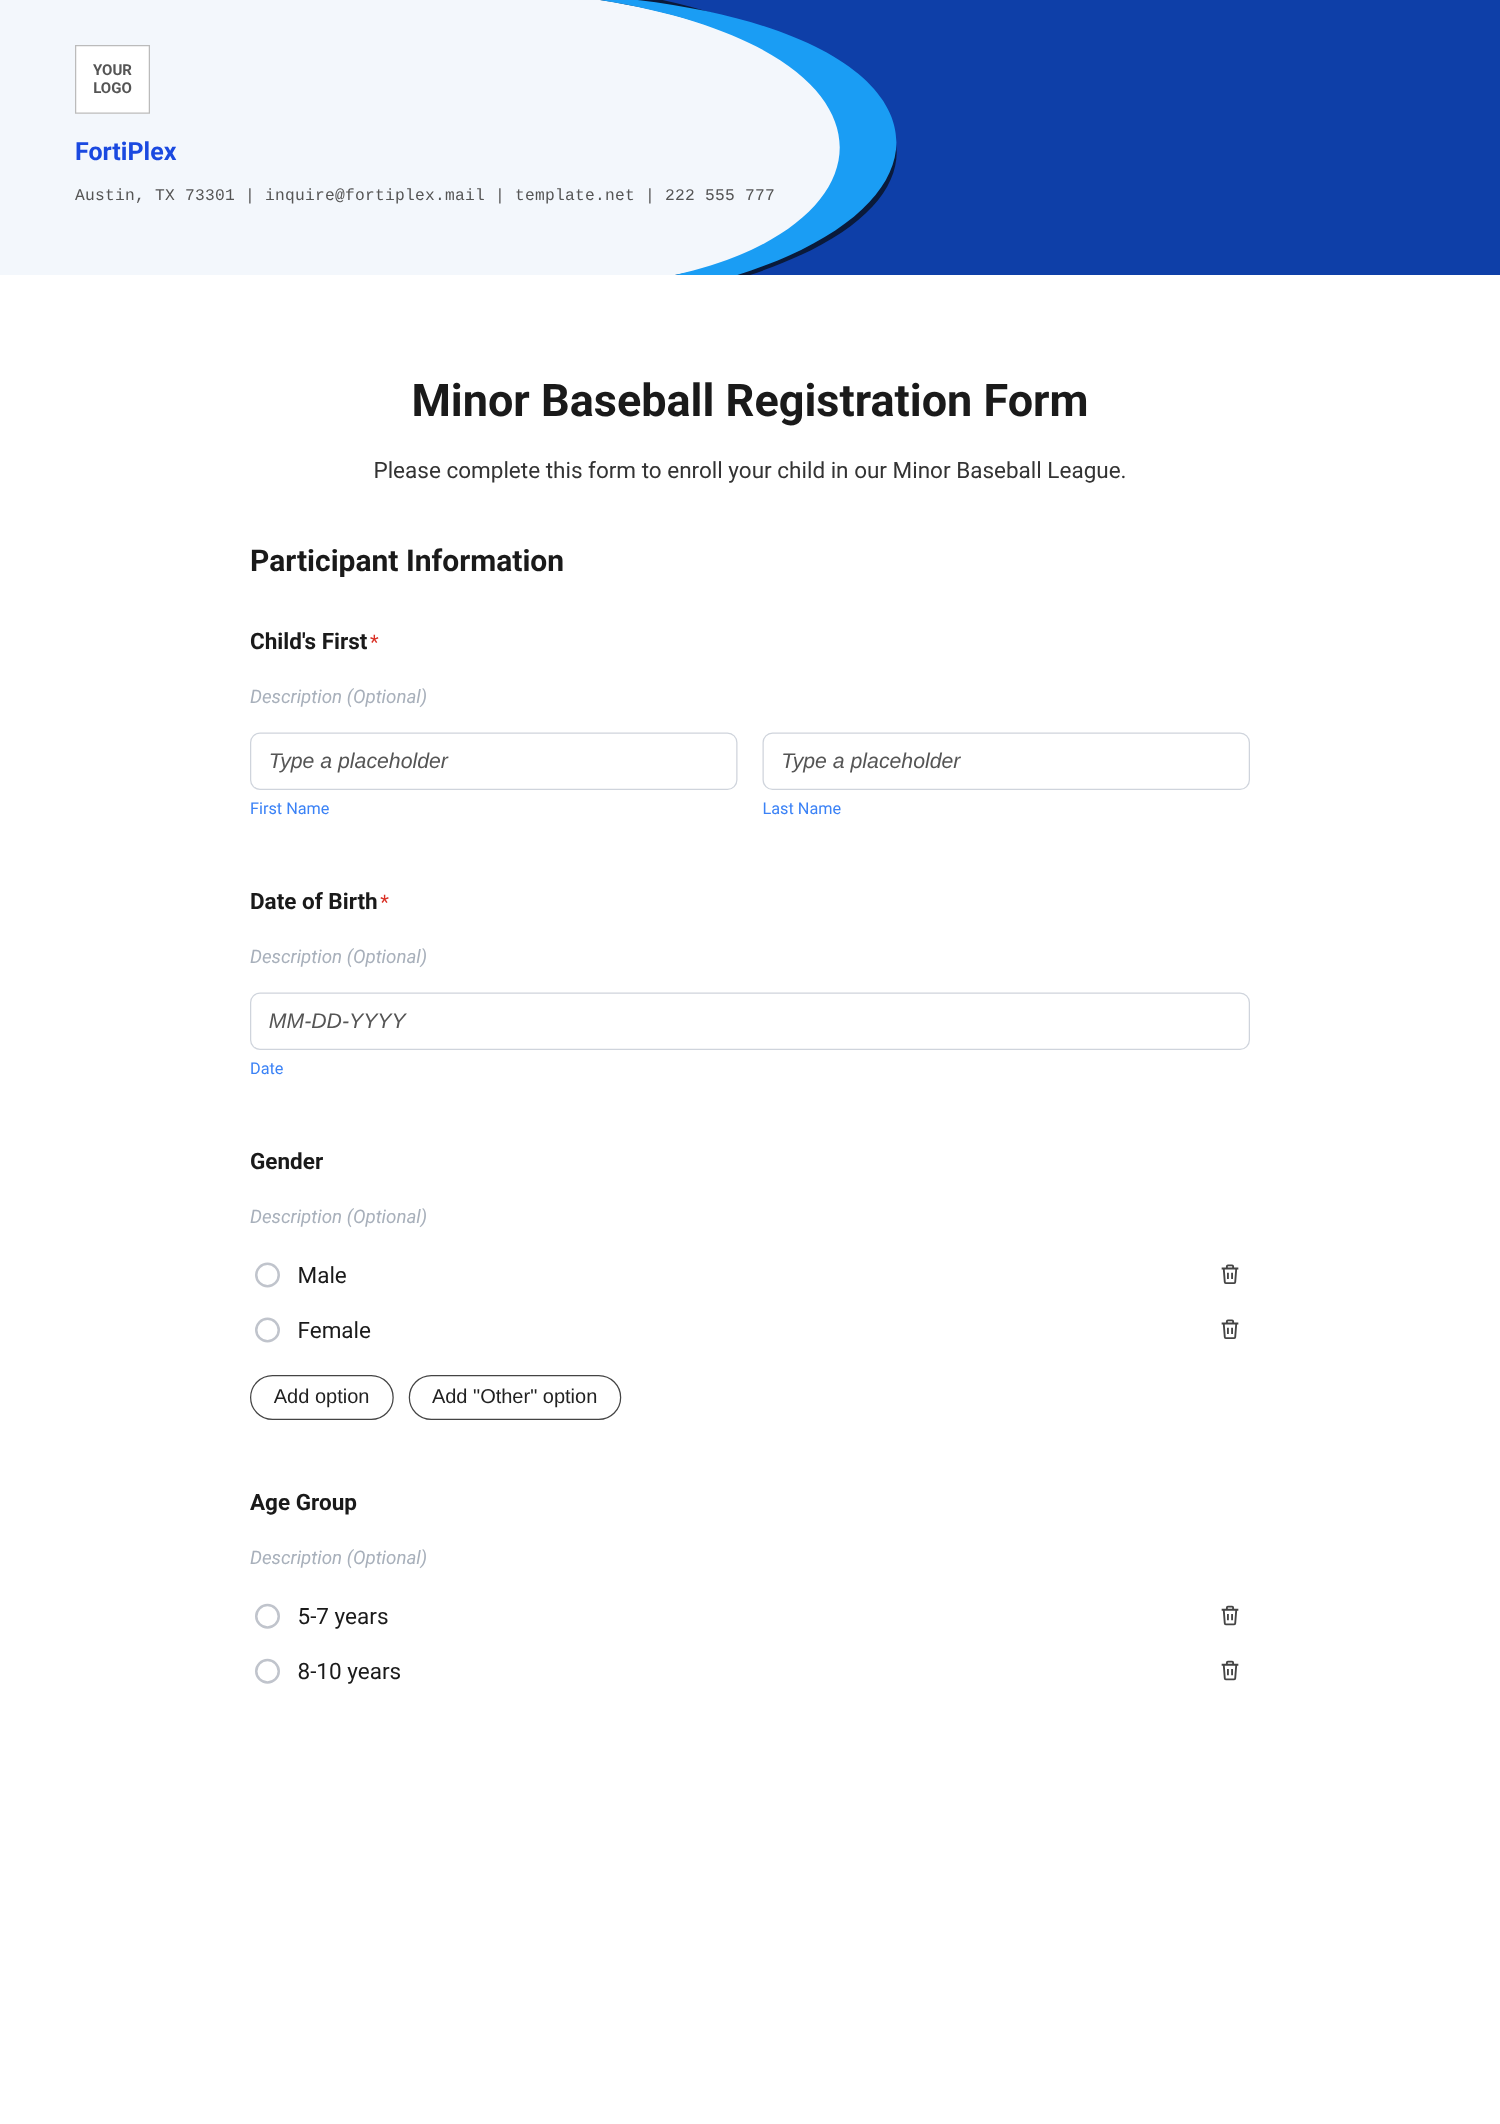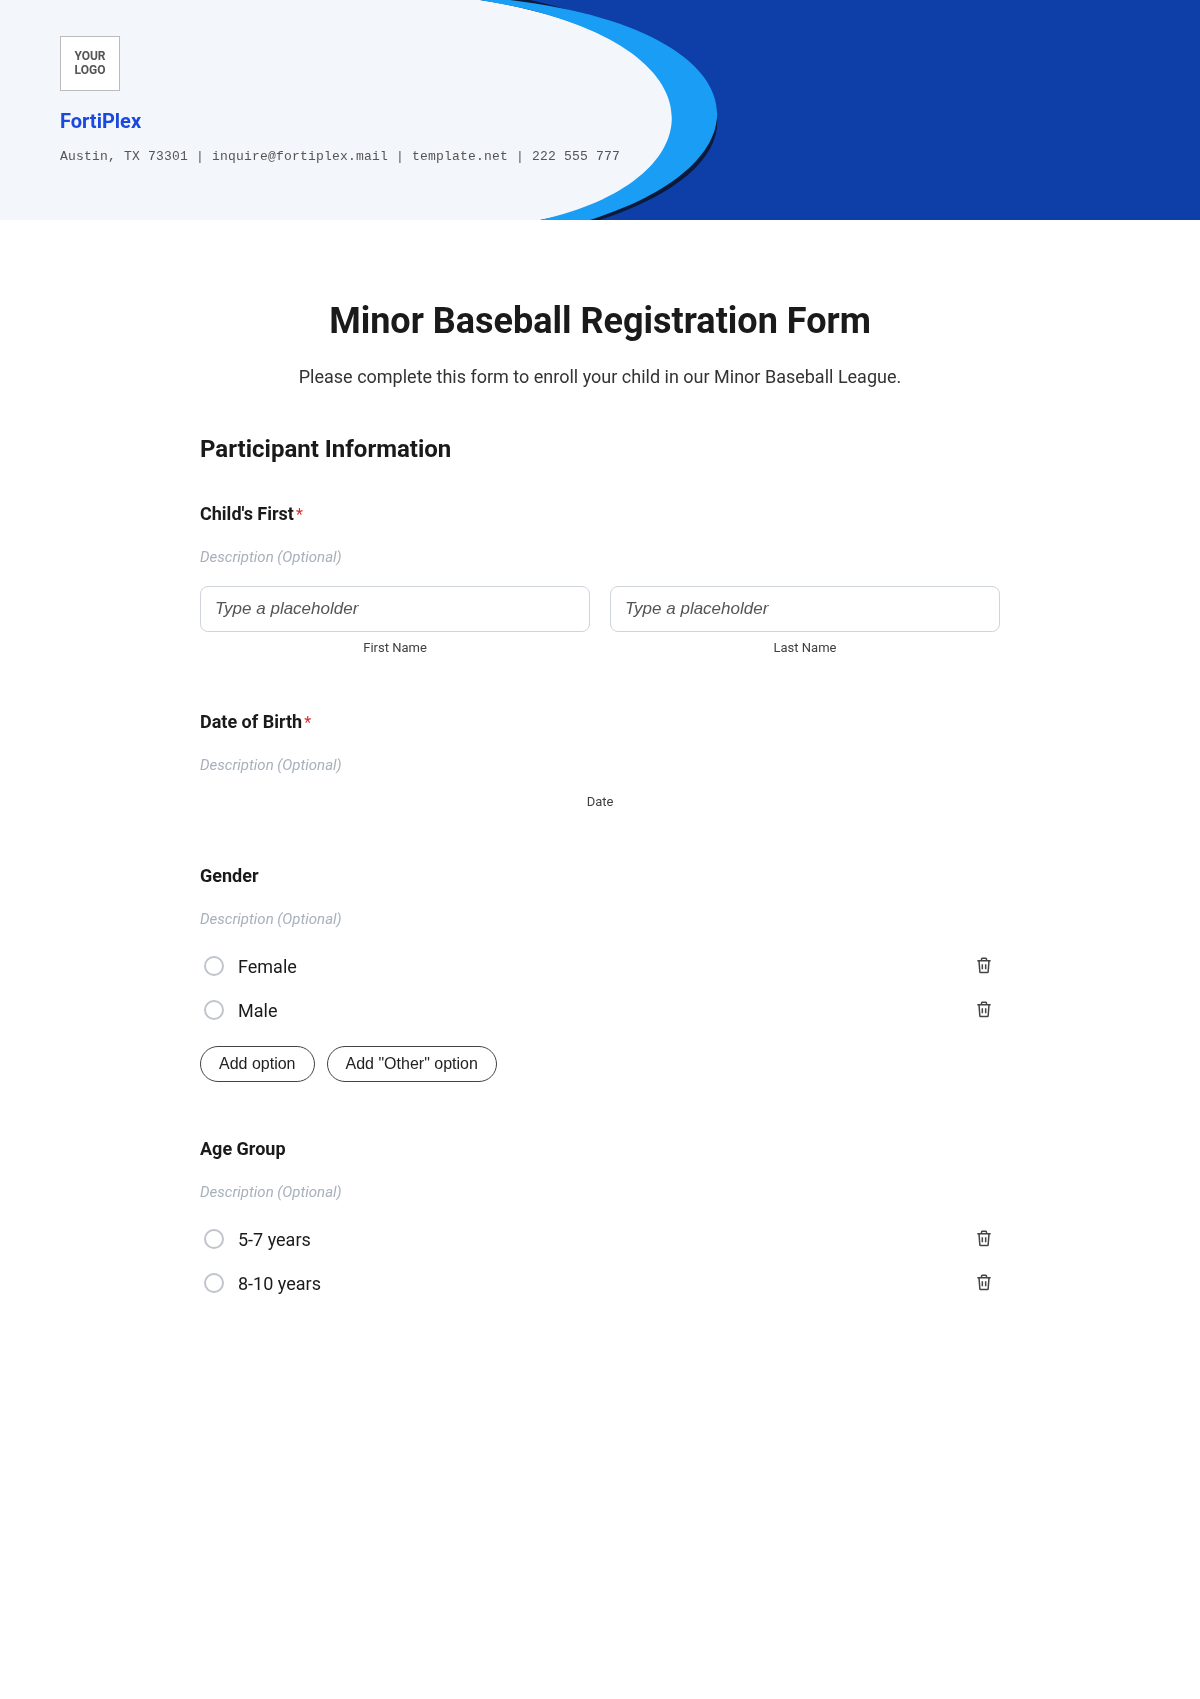--- a/index.html
+++ b/index.html
@@ -97,22 +97,21 @@
     padding: 0 14px;
     font-size: 17px;
     color: #333;
     background: #fff;
     font-style: italic;
   }
   .input::placeholder { color: #555; }
   .sub-label {
     margin-top: 8px;
     font-size: 13px;
-    color: #404040;
-    text-align: center;
+    color: #3b82f6;
   }
   .radio-row {
     display: flex;
     align-items: center;
     justify-content: space-between;
     padding: 10px 4px;
   }
   .radio-left { display:flex; align-items:center; gap: 14px; }
   .radio {
     width: 20px; height: 20px;
@@ -180,43 +179,44 @@
       </div>
     </div>
   </div>
 
   <div class="field-group">
     <div>
       <span class="field-label">Date of Birth</span><span class="req">*</span>
     </div>
     <div class="field-desc">Description (Optional)</div>
     <div style="margin-top:20px;">
+      <input class="input" placeholder="MM-DD-YYYY" style="">
       <div class="sub-label">Date</div>
     </div>
   </div>
 
   <div class="field-group">
     <div class="field-label">Gender</div>
     <div class="field-desc">Description (Optional)</div>
     <div class="radio-list">
       <div class="radio-row">
         <div class="radio-left">
           <span class="radio"></span>
+          <span class="radio-label">Male</span>
+        </div>
+        <button class="trash-btn">
+          <svg viewBox="0 0 24 24" fill="none" stroke-width="1.8">
+              <path d="M4 7h16M9 7V5a1 1 0 0 1 1-1h4a1 1 0 0 1 1 1v2M6 7l1 13a1 1 0 0 0 1 1h8a1 1 0 0 0 1-1l1-13M10 11v6M14 11v6"></path>
+            </svg>
+        </button>
+      </div>
+      <div class="radio-row">
+        <div class="radio-left">
+          <span class="radio"></span>
           <span class="radio-label">Female</span>
-        </div>
-        <button class="trash-btn">
-          <svg viewBox="0 0 24 24" fill="none" stroke-width="1.8">
-              <path d="M4 7h16M9 7V5a1 1 0 0 1 1-1h4a1 1 0 0 1 1 1v2M6 7l1 13a1 1 0 0 0 1 1h8a1 1 0 0 0 1-1l1-13M10 11v6M14 11v6"></path>
-            </svg>
-        </button>
-      </div>
-      <div class="radio-row">
-        <div class="radio-left">
-          <span class="radio"></span>
-          <span class="radio-label">Male</span>
         </div>
         <button class="trash-btn">
           <svg viewBox="0 0 24 24" fill="none" stroke-width="1.8">
               <path d="M4 7h16M9 7V5a1 1 0 0 1 1-1h4a1 1 0 0 1 1 1v2M6 7l1 13a1 1 0 0 0 1 1h8a1 1 0 0 0 1-1l1-13M10 11v6M14 11v6"></path>
             </svg>
         </button>
       </div>
     </div>
     <div class="option-buttons">
       <button class="pill-btn">Add option</button>

